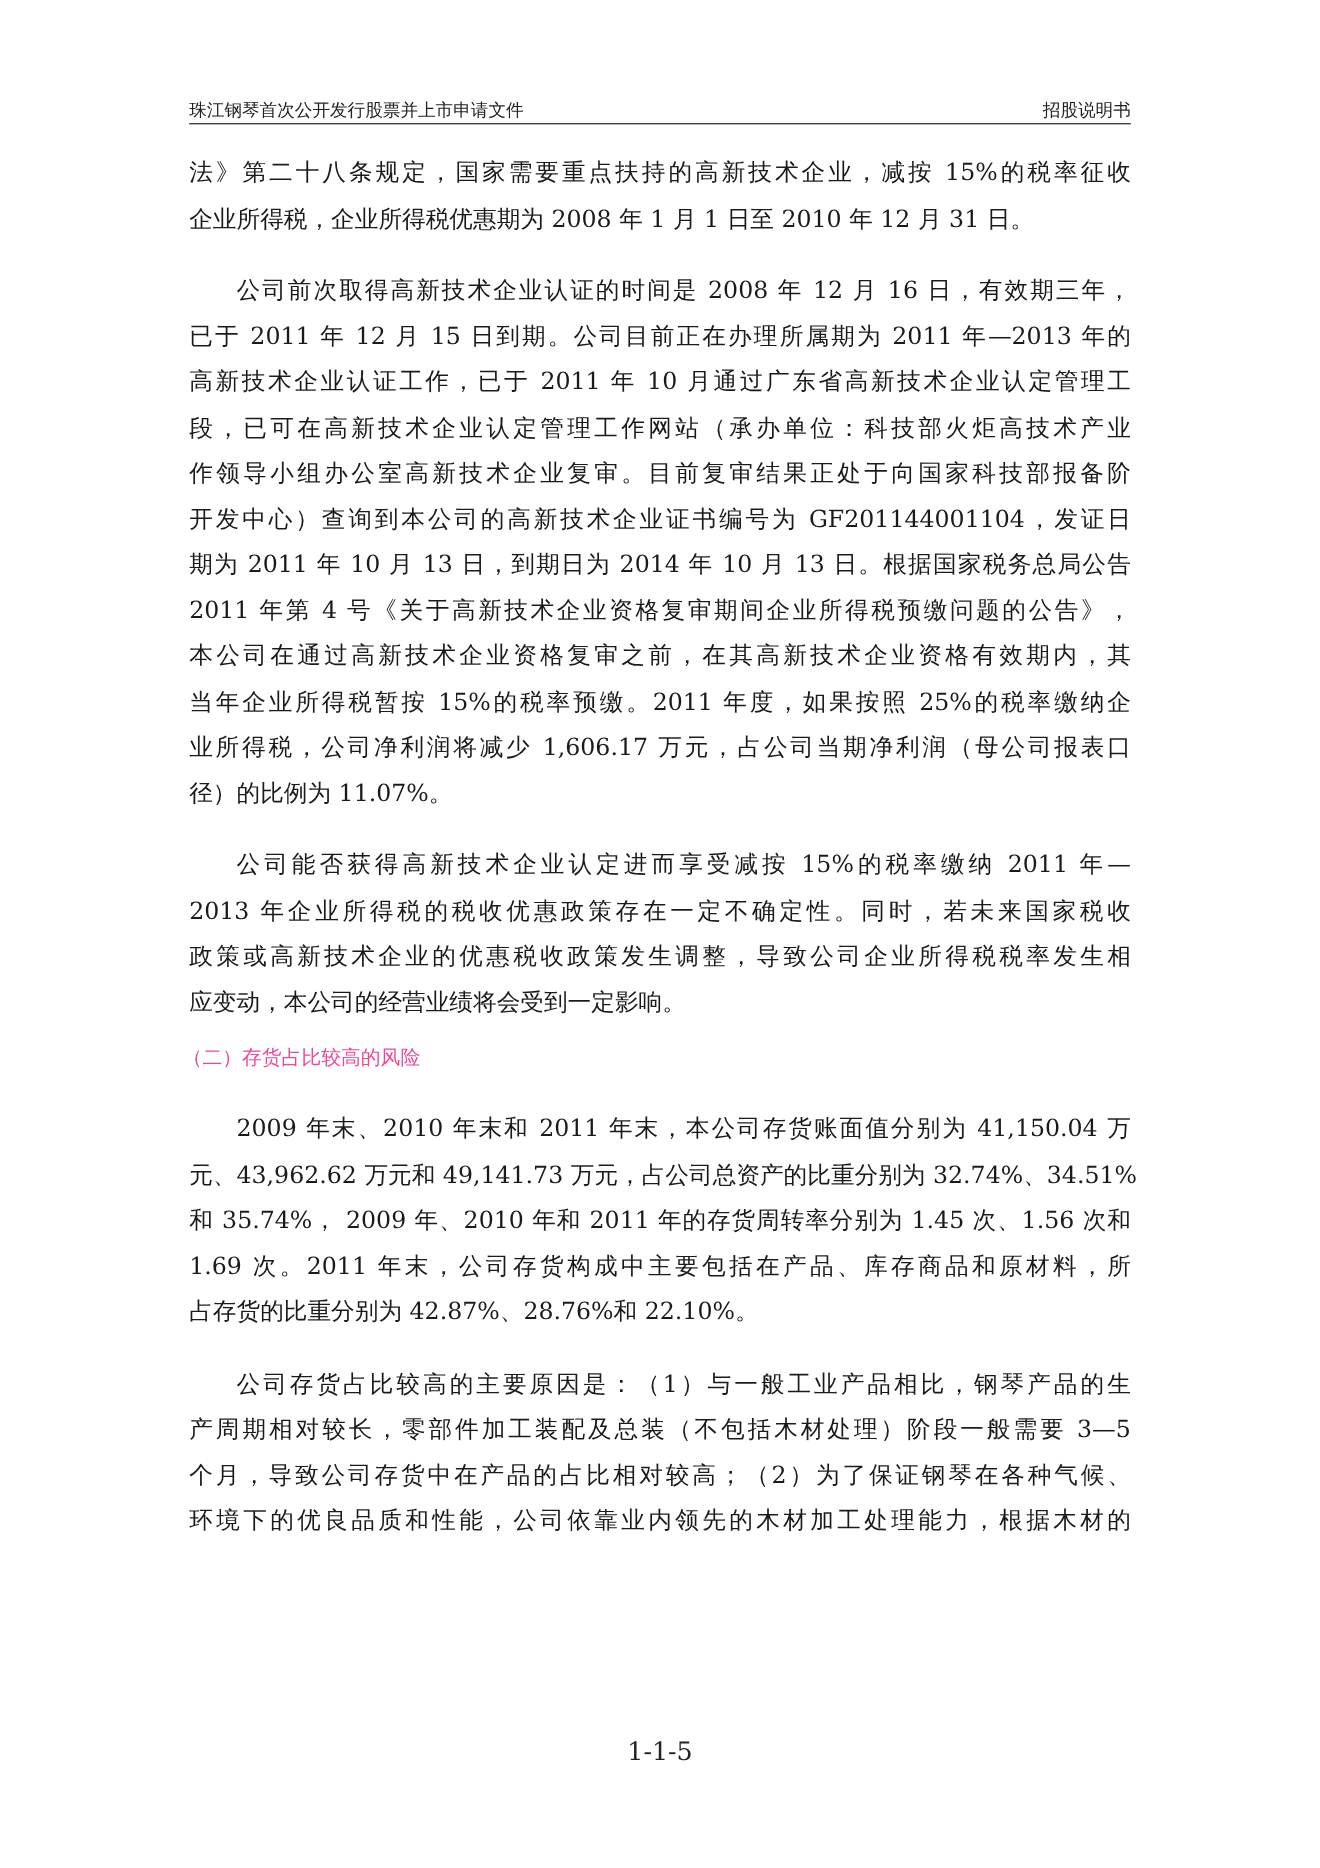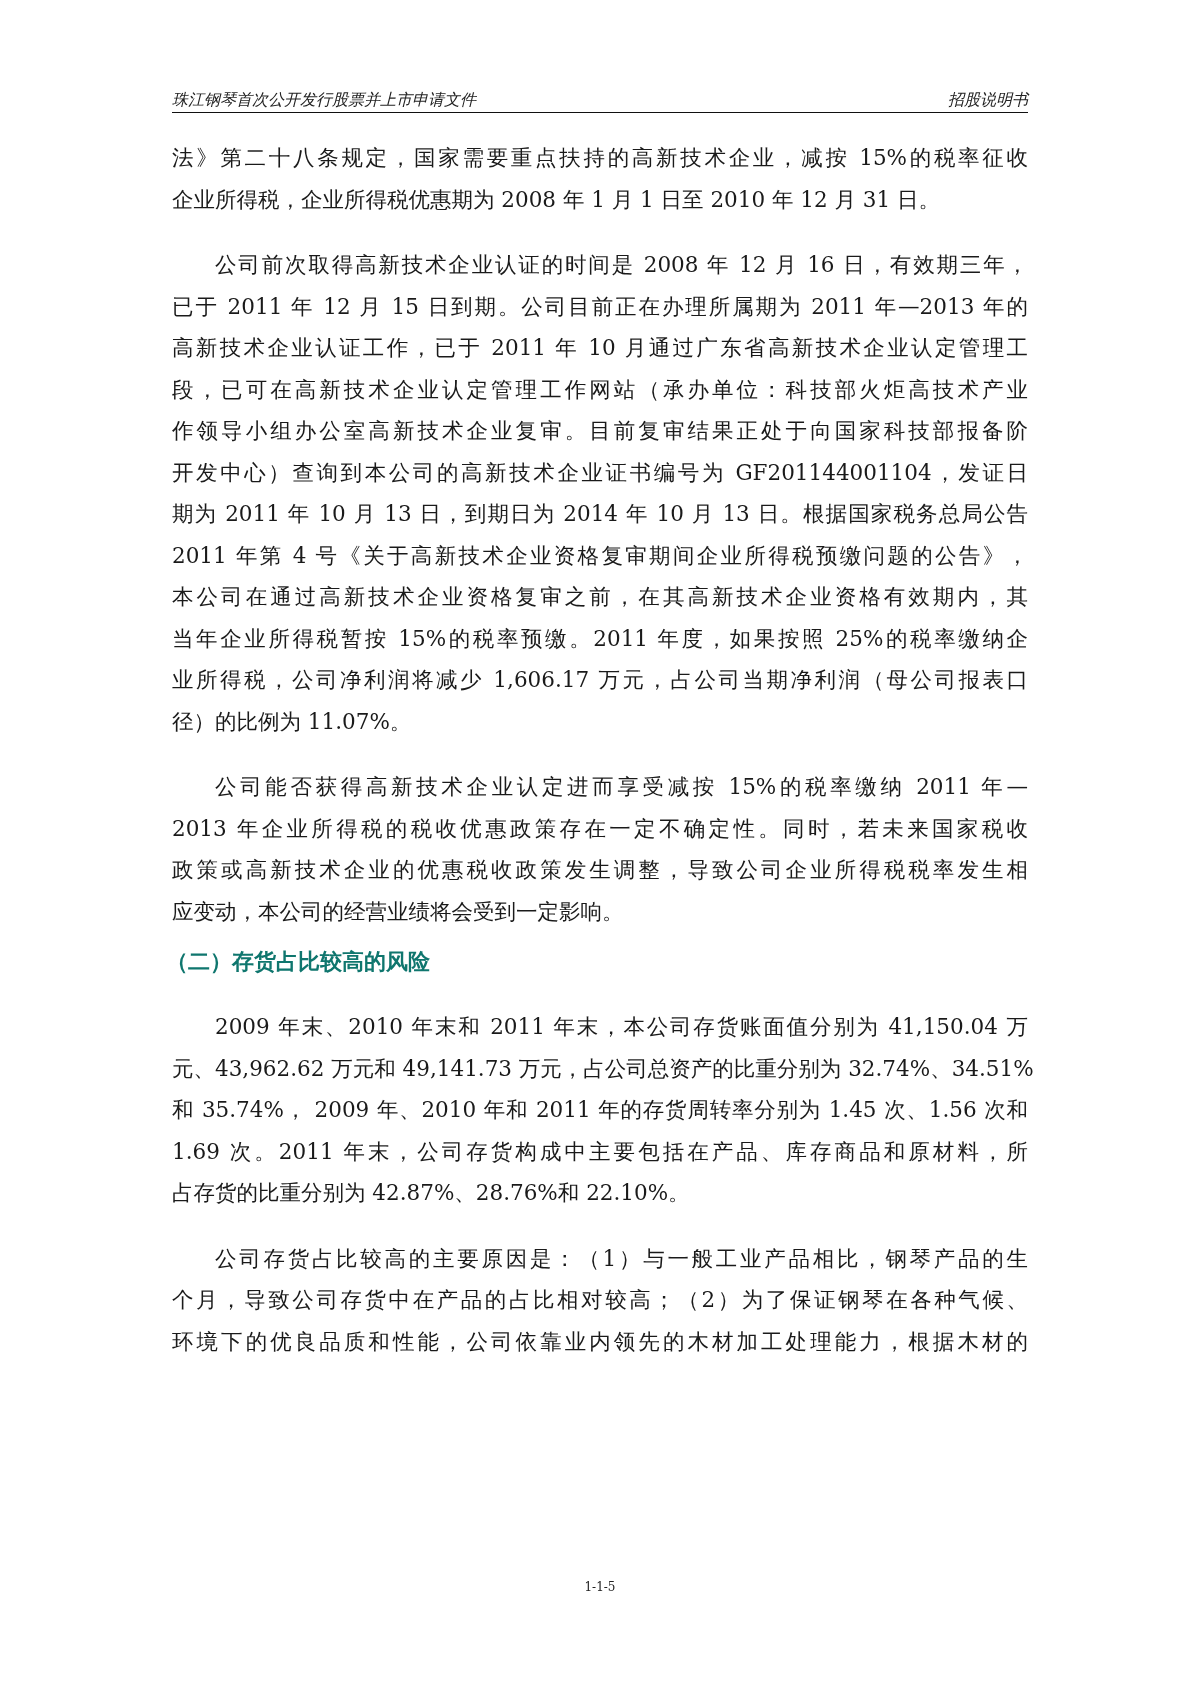--- a/index.html
+++ b/index.html
@@ -27,21 +27,20 @@
       top: 86px;
       width: 856px;
       height: 24px;
       display: flex;
       justify-content: space-between;
       align-items: flex-end;
       font-size: 16px;
       color: #222;
       border-bottom: 1.5px solid #111;
       padding-bottom: 2px;
-      font-style: italic;
     }
     .header span { line-height: 20px; }
     .body-text {
       position: absolute;
       left: 172px;
       top: 137px;
       width: 856px;
     }
     .para {
       font-size: 21.5px;
@@ -55,33 +54,33 @@
       display: block;
       white-space: nowrap;
       text-align: justify;
       text-align-last: justify;
       height: 41.5px;
     }
     .line.last { text-align-last: left; }
     .line.indent { padding-left: 43px; margin-top: 24px; }
     .heading {
       font-family: "DejaVu Sans", "Liberation Sans", sans-serif;
-      font-weight: bold;
-      font-size: 22px;
+      font-weight: normal;
+      font-size: 18px;
       line-height: 40px;
       margin: 4px 0 10px -6px;
-      color: #0f766e;
+      color: #ec4899;
     }
     .footer {
       position: absolute;
       left: 0;
       width: 1200px;
       top: 1580px;
       text-align: center;
-      font-size: 12px;
+      font-size: 23px;
       color: #222;
     }
   </style>
 </head>
 <body>
 
 <div class="page">
 
   <div class="header">
     <span>珠江钢琴首次公开发行股票并上市申请文件</span>
@@ -122,20 +121,21 @@
     <div class="para">
       <span class="line indent">2009 年末、2010 年末和 2011 年末，本公司存货账面值分别为 41,150.04 万</span>
       <span class="line">元、43,962.62 万元和 49,141.73 万元，占公司总资产的比重分别为 32.74%、34.51%</span>
       <span class="line">和 35.74%， 2009 年、2010 年和 2011 年的存货周转率分别为 1.45 次、1.56 次和</span>
       <span class="line">1.69 次。2011 年末，公司存货构成中主要包括在产品、库存商品和原材料，所</span>
       <span class="line last">占存货的比重分别为 42.87%、28.76%和 22.10%。</span>
     </div>
 
     <div class="para">
       <span class="line indent">公司存货占比较高的主要原因是：（1）与一般工业产品相比，钢琴产品的生</span>
+      <span class="line">产周期相对较长，零部件加工装配及总装（不包括木材处理）阶段一般需要 3—5</span>
       <span class="line">个月，导致公司存货中在产品的占比相对较高；（2）为了保证钢琴在各种气候、</span>
       <span class="line">环境下的优良品质和性能，公司依靠业内领先的木材加工处理能力，根据木材的</span>
     </div>
 
   </div>
 
   <div class="footer">
     <span>1-1-5</span>
   </div>
 

